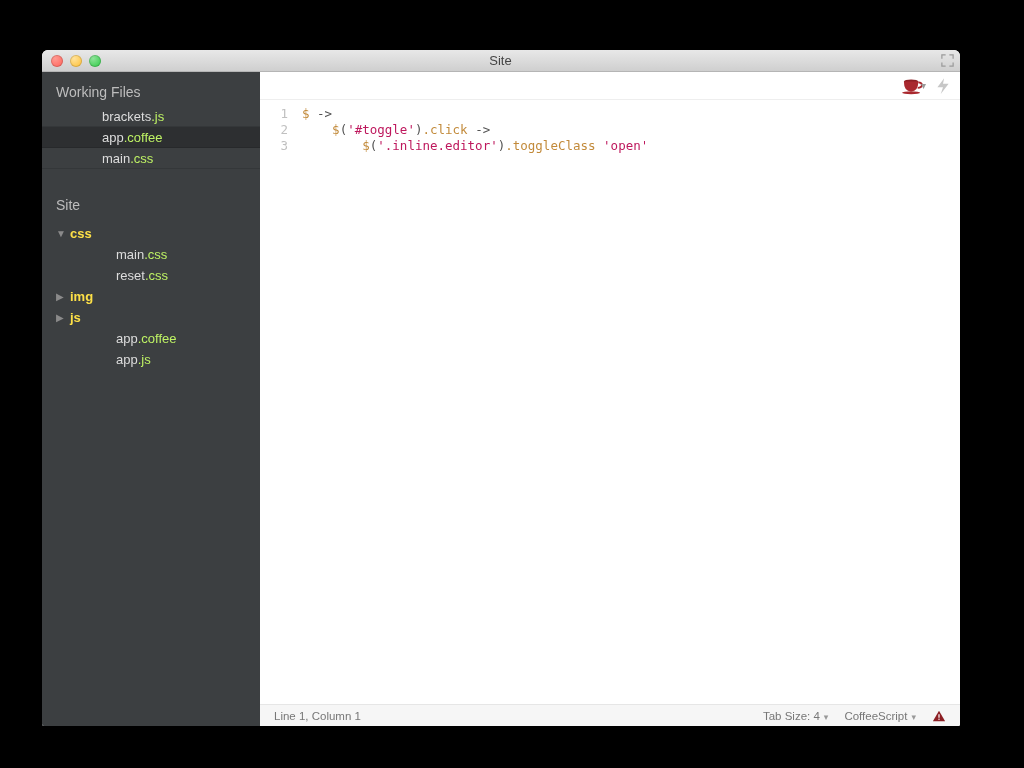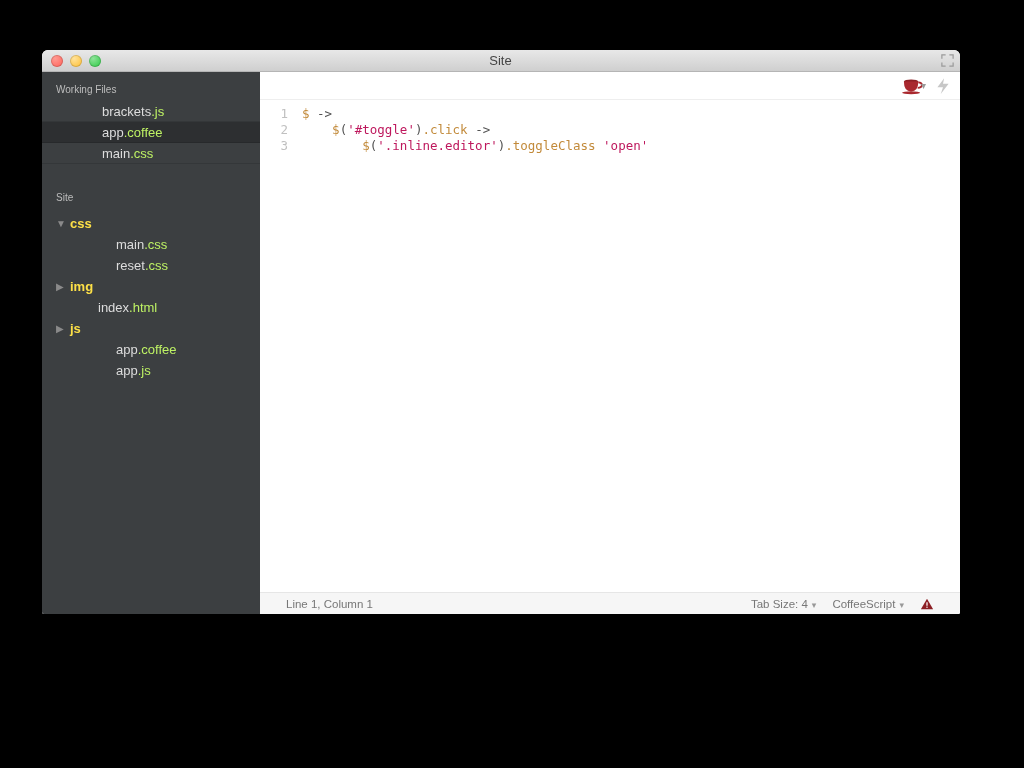--- a/index.html
+++ b/index.html
@@ -1,21 +1,21 @@
 <!DOCTYPE html>
 <html><head>
 <meta charset="utf-8">
 <style>
   * { margin: 0; padding: 0; box-sizing: border-box; }
   html, body { width: 1024px; height: 768px; background: #000; font-family: "Helvetica Neue", Helvetica, Arial, sans-serif; }
 
   .window {
     position: absolute;
     left: 42px; top: 50px;
-    width: 918px; height: 564px;
+    width: 918px; height: 676px;
     background: #fff;
     border-radius: 6px 6px 2px 2px;
     overflow: hidden;
     box-shadow: 0 0 0 1px rgba(0,0,0,0.25);
   }
 
   
   .titlebar {
     height: 22px;
     background: linear-gradient(#e8e8e8, #cfcfcf);
@@ -50,21 +50,21 @@
   .sidebar {
     width: 218px; flex: 0 0 218px;
     background: #3c3f41;
     color: #aaa;
     font-size: 13px;
     display: flex; flex-direction: column;
     overflow: hidden;
   }
   .section-header {
     padding: 12px 14px 6px 14px;
-    font-size: 10px;
+    font-size: 14px;
     color: #bdbdbd;
   }
   .file-list { }
   .file-item {
     display: flex; align-items: center;
     height: 21px;
     padding-left: 32px;
     cursor: default;
     border-bottom: 1px solid rgba(0,0,0,0.12);
     font-size: 13px;
@@ -124,21 +124,21 @@
   .code div { height: 16px; }
   .tok-kw   { color: #c28a3a; }  
   .tok-str  { color: #be185d; }  
   .tok-plain{ color: #535353; }
 
   .statusbar {
     height: 22px; border-top: 1px solid #e6e6e6;
     background: #f6f6f6;
     display: flex; align-items: center;
     font-size: 11.5px; color: #777;
-    padding: 0 26px;
+    padding: 0 14px;
   }
   .sb-left { }
   .sb-spacer { flex: 1; }
   .sb-item { display: flex; align-items: flex-end; gap: 4px; padding: 0 8px; cursor: default; }
   .sb-caret { font-size: 9px; color: #999; }
   .warn-icon { width: 14px; height: 14px; }
 </style>
 </head>
 <body>
 
@@ -191,26 +191,20 @@
           <div class="tree-row">
             <span class="twisty"></span>
             <span class="indent" style="width: 18px;"></span>
             <span class="fn-base">reset</span>
             <span class="fn-ext">.css</span>
           </div>
           <div class="tree-row">
             <span class="twisty">▶</span>
             <span class="indent" style="width: 0px;"></span>
             <span class="folder-label">img</span>
-          </div>
-          <div class="tree-row">
-            <span class="twisty"></span>
-            <span class="indent" style="width: 0px;"></span>
-            <span class="fn-base">index</span>
-            <span class="fn-ext">.html</span>
           </div>
           <div class="tree-row">
             <span class="twisty">▶</span>
             <span class="indent" style="width: 0px;"></span>
             <span class="folder-label">js</span>
           </div>
           <div class="tree-row">
             <span class="twisty"></span>
             <span class="indent" style="width: 18px;"></span>
             <span class="fn-base">app</span>

